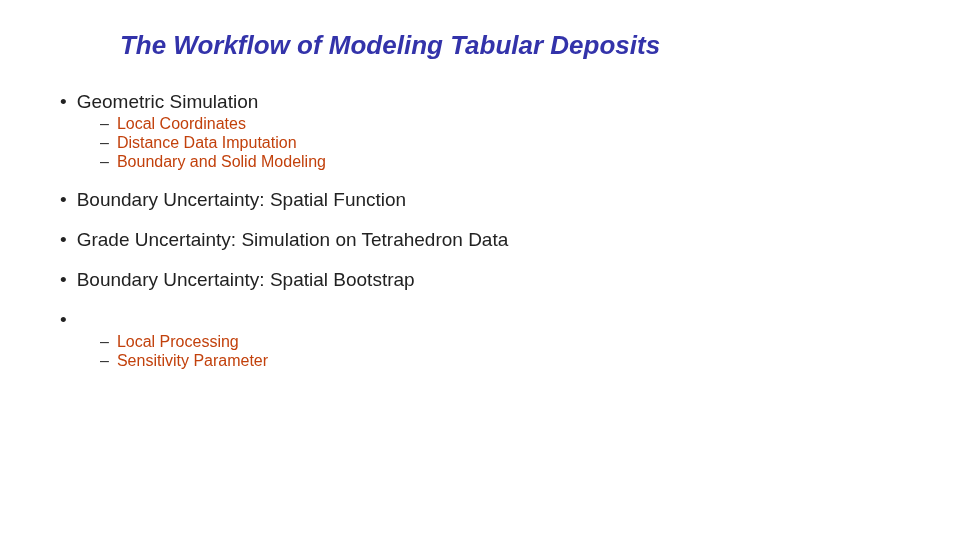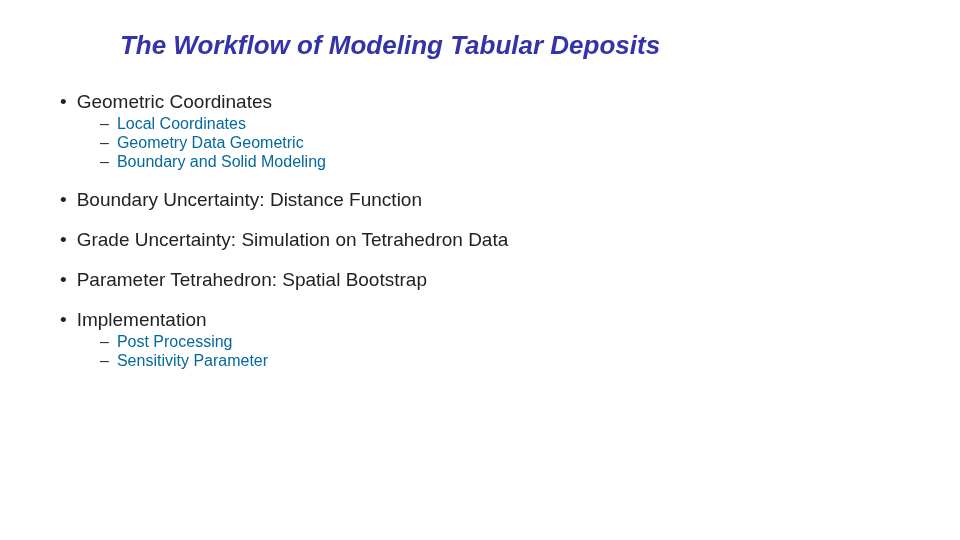--- a/index.html
+++ b/index.html
@@ -82,82 +82,81 @@
       color: #333333;
     }
 
     .sub-dash {
       margin-right: 8px;
       color: #333333;
     }
 
     .sub-text {
       font-size: 16px;
-      color: #0369a1;
+      color: #c2410c;
     }
   </style>
 </head>
 <body>
 
 <div class="slide">
   <div class="slide-title">The Workflow of Modeling Tabular Deposits</div>
 
   <div class="content">
 
     <div class="bullet-item">
       <div class="bullet-main">
         <span class="bullet-dot">•</span>
-        <span class="bullet-text">Geometric Coordinates</span>
+        <span class="bullet-text">Geometric Simulation</span>
       </div>
       <div class="sub-items">
         <div class="sub-item">
           <span class="sub-dash">–</span>
           <span class="sub-text">Local Coordinates</span>
         </div>
         <div class="sub-item">
           <span class="sub-dash">–</span>
-          <span class="sub-text">Geometry Data Geometric</span>
+          <span class="sub-text">Distance Data Imputation</span>
         </div>
         <div class="sub-item">
           <span class="sub-dash">–</span>
           <span class="sub-text">Boundary and Solid Modeling</span>
         </div>
       </div>
     </div>
 
     <div class="bullet-item">
       <div class="bullet-main">
         <span class="bullet-dot">•</span>
-        <span class="bullet-text">Boundary Uncertainty: Distance Function</span>
+        <span class="bullet-text">Boundary Uncertainty: Spatial Function</span>
       </div>
     </div>
 
     <div class="bullet-item">
       <div class="bullet-main">
         <span class="bullet-dot">•</span>
         <span class="bullet-text">Grade Uncertainty: Simulation on Tetrahedron Data</span>
       </div>
     </div>
 
     <div class="bullet-item">
       <div class="bullet-main">
         <span class="bullet-dot">•</span>
-        <span class="bullet-text">Parameter Tetrahedron: Spatial Bootstrap</span>
+        <span class="bullet-text">Boundary Uncertainty: Spatial Bootstrap</span>
       </div>
     </div>
 
     <div class="bullet-item">
       <div class="bullet-main">
         <span class="bullet-dot">•</span>
-        <span class="bullet-text">Implementation</span>
       </div>
       <div class="sub-items">
         <div class="sub-item">
           <span class="sub-dash">–</span>
-          <span class="sub-text">Post Processing</span>
+          <span class="sub-text">Local Processing</span>
         </div>
         <div class="sub-item">
           <span class="sub-dash">–</span>
           <span class="sub-text">Sensitivity Parameter</span>
         </div>
       </div>
     </div>
 
   </div>
 </div>

